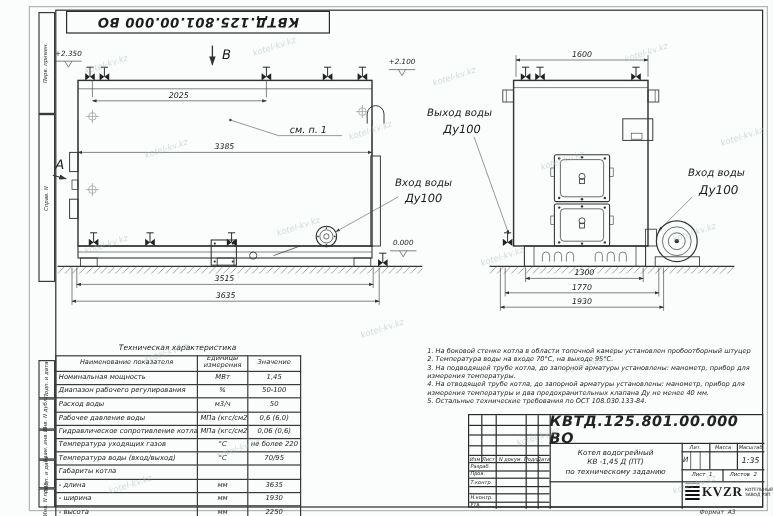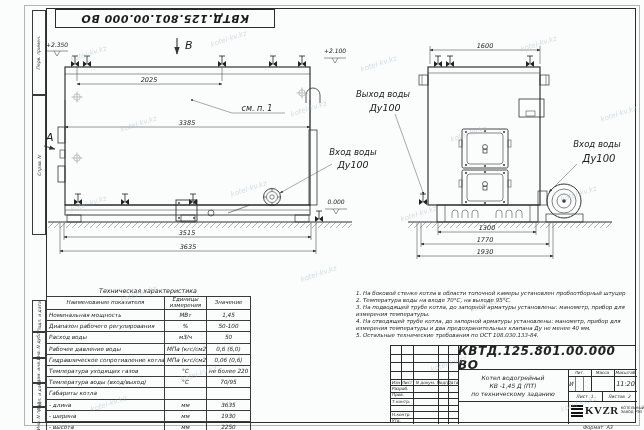--- a/index.html
+++ b/index.html
@@ -414,21 +414,21 @@
     <div class="abs" style="left:67px;top:25px;width:110px;height:30px;display:flex;flex-direction:column;align-items:center;justify-content:center;font-style:italic;font-size:6px;line-height:1.35;text-align:center">
       <div>Котел водогрейный</div>
       <div>КВ -1,45 Д (ПТ)</div>
       <div>по техническому заданию</div>
     </div>
 
     <div class="cell" style="left:177px;top:23px;width:23px;height:7px;font-size:4.2px">Лит.</div>
     <div class="cell" style="left:200px;top:23px;width:23px;height:7px;font-size:4.2px">Масса</div>
     <div class="cell" style="left:223px;top:23px;width:23px;height:7px;font-size:4.2px">Масштаб</div>
     <div class="cell" style="left:177px;top:30px;width:7px;height:15px;font-size:6px">И</div>
-    <div class="cell" style="left:223px;top:30px;width:23px;height:15px;font-size:6.5px">11:20</div>
+    <div class="cell" style="left:223px;top:30px;width:23px;height:15px;font-size:6.5px">1:35</div>
 
     <div class="cell" style="left:177px;top:45px;width:34px;height:10px;font-size:4.5px;gap:3px">
       <span>Лист</span>
         <span>1</span>
     </div>
     <div class="cell" style="left:211px;top:45px;width:35px;height:10px;font-size:4.5px;gap:3px">
       <span>Листов</span>
         <span>2</span>
     </div>
 

